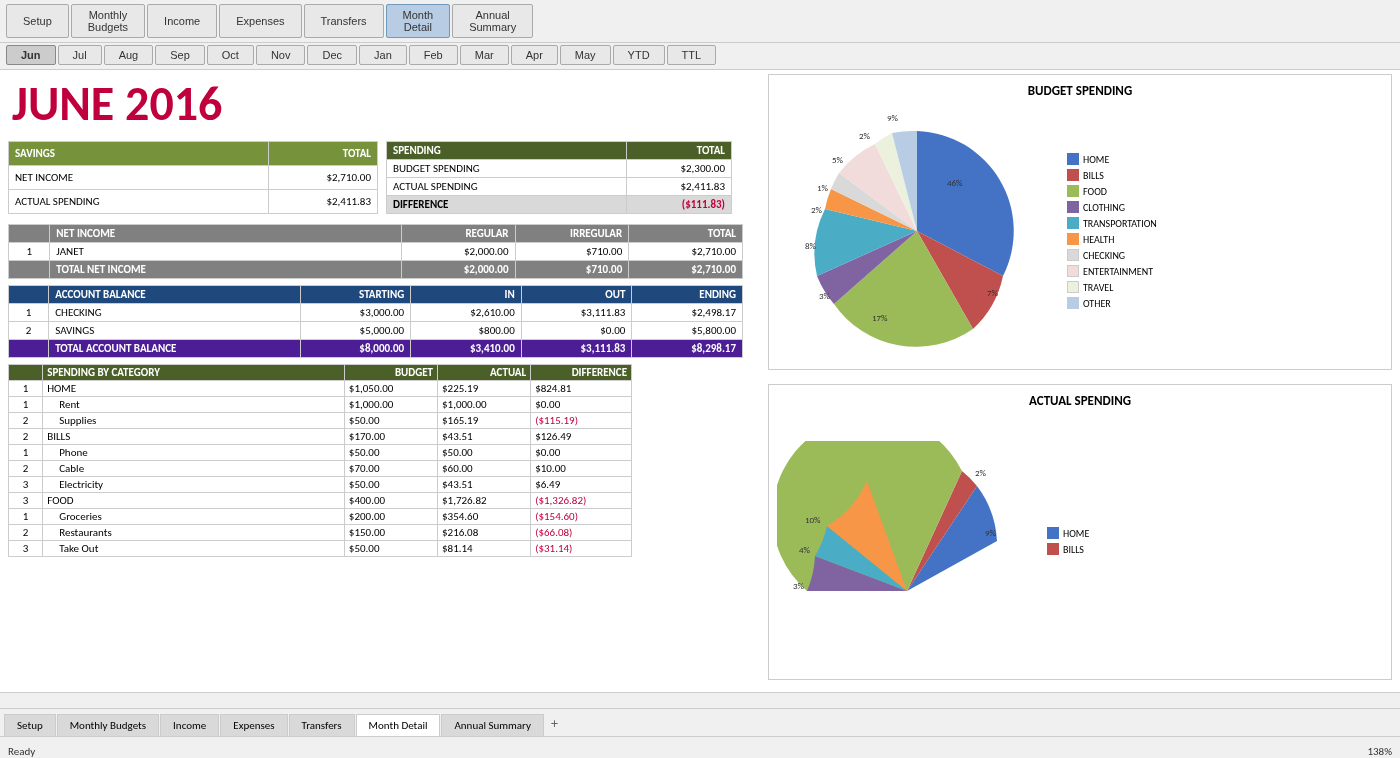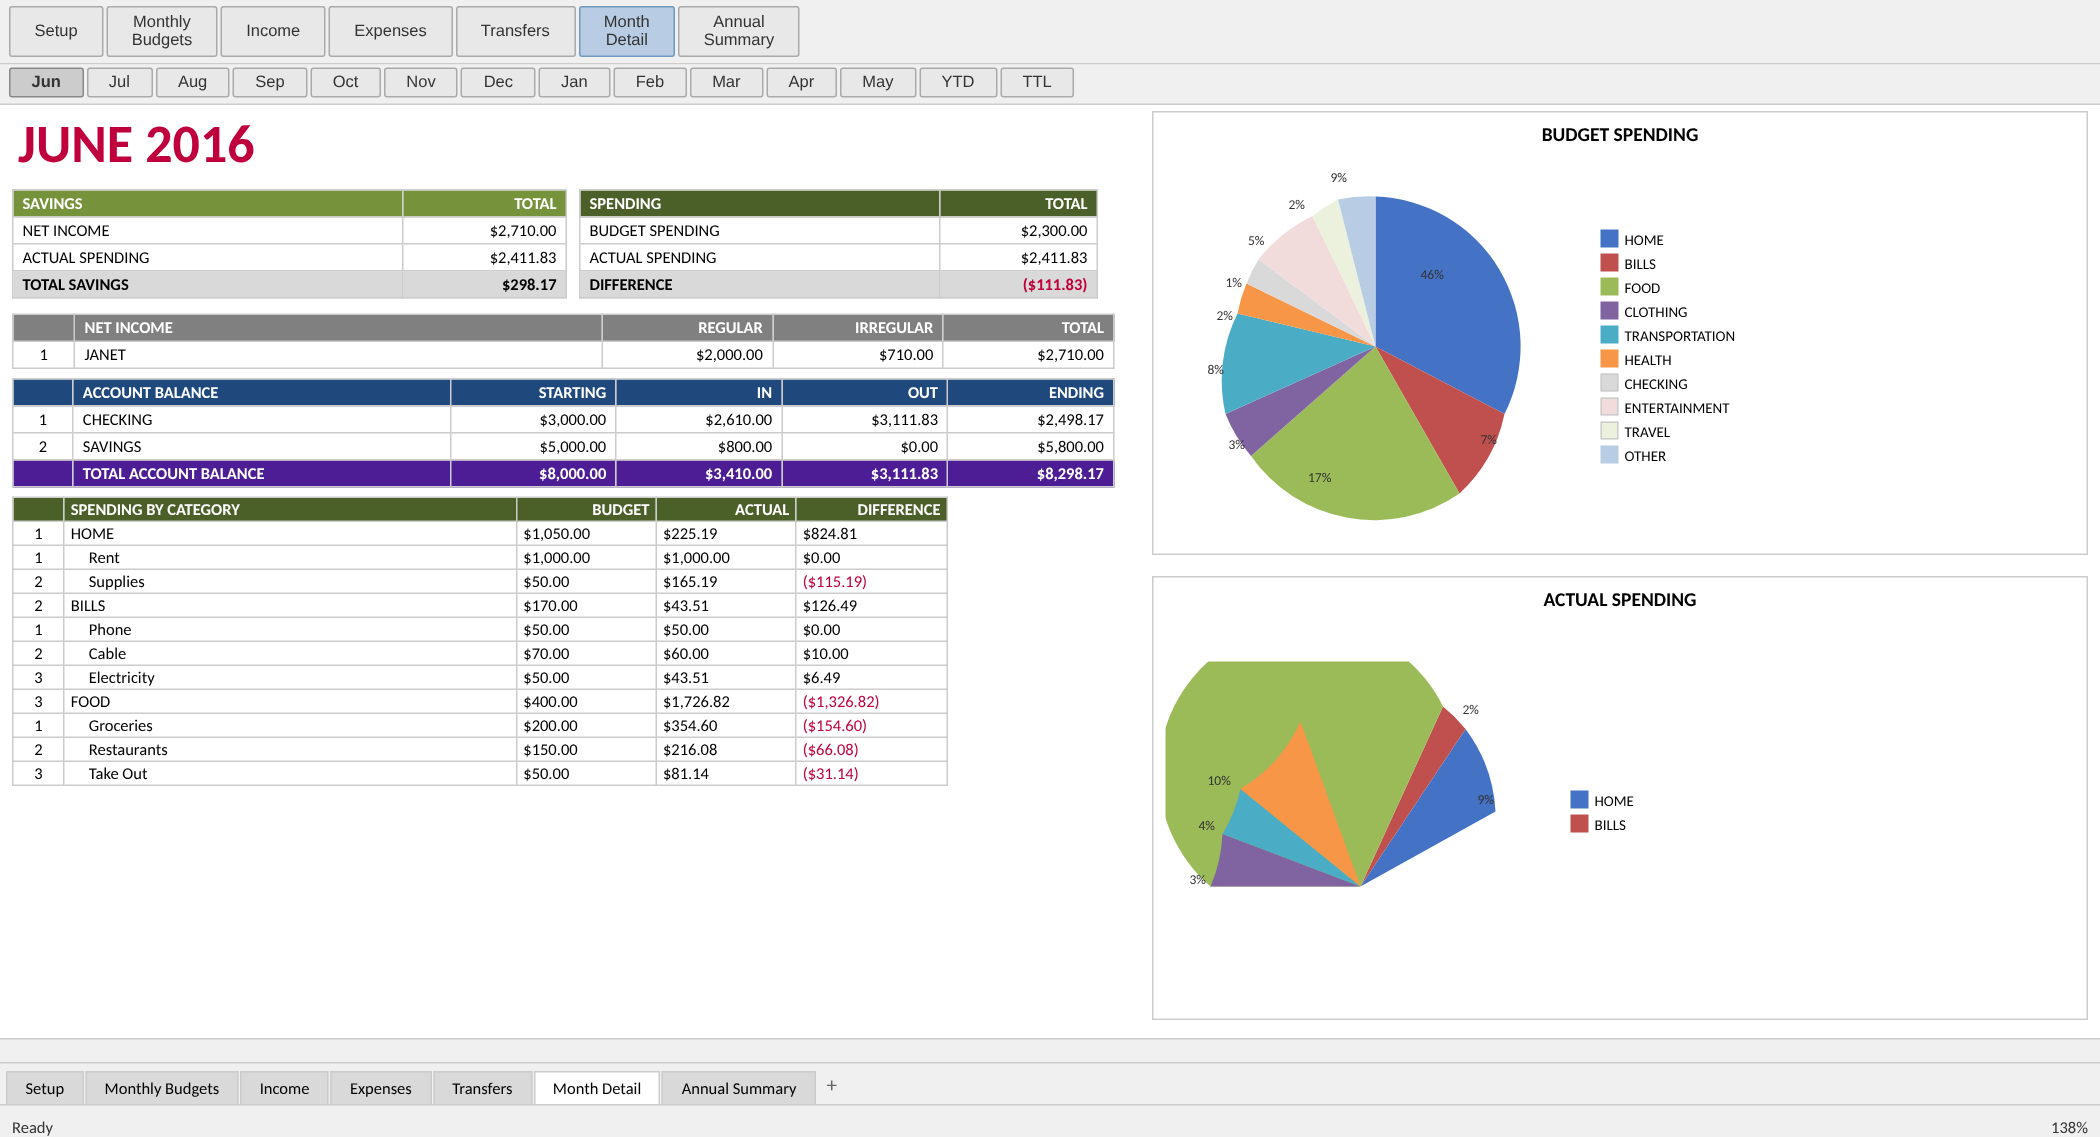--- a/index.html
+++ b/index.html
@@ -11,21 +11,21 @@
     
     .nav-row { display: flex; align-items: center; gap: 2px; padding: 4px 6px; background: #f0f0f0; border-bottom: 1px solid #ccc; }
     .nav-btn { padding: 4px 16px; border: 1px solid #aaa; background: #e8e8e8; cursor: pointer; font-size: 11px; color: #333; border-radius: 2px; }
     .nav-btn.month-detail { background: #b8cce4; border-color: #7099be; }
     
     .month-row { display: flex; align-items: center; gap: 2px; padding: 2px 6px 4px 6px; background: #f0f0f0; border-bottom: 1px solid #ccc; }
     .month-btn { padding: 3px 14px; border: 1px solid #aaa; background: #e8e8e8; cursor: pointer; font-size: 11px; color: #333; border-radius: 2px; }
     .month-btn.active { background: #ccc; border-color: #888; font-weight: bold; }
     
     
-    .sheet-title { font-size: 36px; font-weight: bold; color: #c0003c; margin-bottom: 8px; margin-left: 4px; }
+    .sheet-title { font-size: 48px; font-weight: bold; color: #c0003c; margin-bottom: 8px; margin-left: 4px; }
     
     .data-table { border-collapse: collapse; font-size: 11px; }
     .data-table td, .data-table th { border: 1px solid #ccc; padding: 2px 6px; white-space: nowrap; }
     
     
     .hdr-green { background: #76933c; color: #fff; font-weight: bold; }
     .hdr-blue { background: #1f497d; color: #fff; font-weight: bold; }
     .hdr-gray { background: #808080; color: #fff; font-weight: bold; }
     .hdr-olive { background: #4a6028; color: #fff; font-weight: bold; }
     
@@ -115,24 +115,20 @@
             <td class="hdr-green align-right" style="width:100px;">TOTAL</td>
           </tr>
           <tr class="row-normal">
             <td>NET INCOME</td>
             <td class="align-right">$2,710.00</td>
           </tr>
           <tr class="row-normal">
             <td>ACTUAL SPENDING</td>
             <td class="align-right">$2,411.83</td>
           </tr>
-          <tr class="row-total">
-            <td><strong>TOTAL SAVINGS</strong></td>
-            <td class="align-right"><strong>$298.17</strong></td>
-          </tr>
         </tbody>
           </table>
 
         <table class="data-table" style="width:346px;">
           <tbody>
               <tr>
             <td class="hdr-olive" style="width:230px;">SPENDING</td>
             <td class="hdr-olive align-right" style="width:100px;">TOTAL</td>
           </tr>
           <tr class="row-normal">
@@ -158,20 +154,27 @@
             <tr>
           <td class="hdr-gray" style="width:40px;"></td>
           <td class="hdr-gray" style="width:340px;">NET INCOME</td>
           <td class="hdr-gray align-right" style="width:110px;">REGULAR</td>
           <td class="hdr-gray align-right" style="width:110px;">IRREGULAR</td>
           <td class="hdr-gray align-right" style="width:110px;">TOTAL</td>
         </tr>
         <tr class="row-normal">
           <td class="align-center">1</td>
           <td>JANET</td>
+          <td class="align-right">$2,000.00</td>
+          <td class="align-right">$710.00</td>
+          <td class="align-right">$2,710.00</td>
+        </tr>
+        <tr style="background:#808080; color:#fff; font-weight:bold;">
+          <td></td>
+          <td>TOTAL NET INCOME</td>
           <td class="align-right">$2,000.00</td>
           <td class="align-right">$710.00</td>
           <td class="align-right">$2,710.00</td>
         </tr>
       </tbody>
         </table>
 
       <table class="data-table" style="width:735px; margin-bottom:6px;">
         <tbody>
             <tr>

